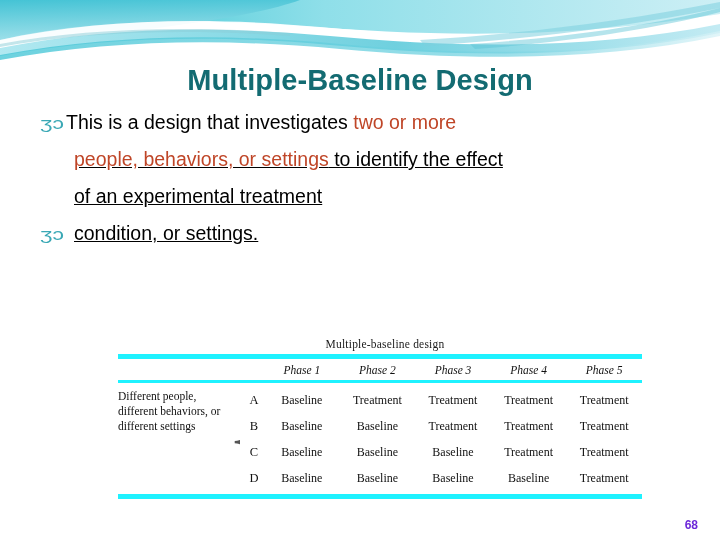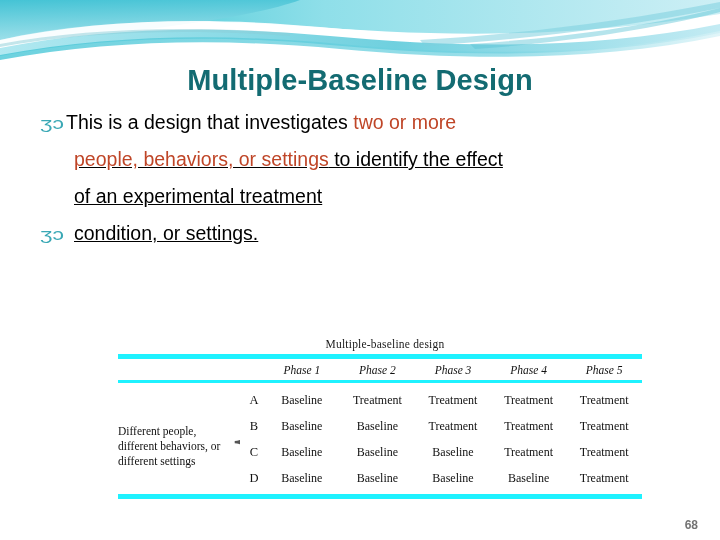--- a/index.html
+++ b/index.html
@@ -117,21 +117,20 @@
   .t-row .id-col { font-size: 12.5px; }
   #stub-label {
     position: absolute;
     left: 0;
     top: 6px;
     width: 108px;
     font-size: 11.5px;
     line-height: 15px;
     font-family: "Liberation Serif", serif;
     color: #111;
-    margin-top: 35px;
   }
   #brace {
     position: absolute;
     left: 108px;
     top: 4px;
     width: 14px;
     height: 100px;
     color: #555;
     font-size: 96px;
     line-height: 100px;
@@ -139,21 +138,21 @@
     overflow: hidden;
   }
 
   
   #page-number {
     position: absolute;
     right: 22px;
     bottom: 8px;
     font-size: 12px;
     font-weight: bold;
-    color: #737373;
+    color: #6d28d9;
   }
 </style>
 </head>
 <body>
 
 <div id="slide-header">
   <svg width="720" height="72" viewBox="0 0 720 72" xmlns="http://www.w3.org/2000/svg">
     <defs>
       <linearGradient id="g1" x1="0" y1="0" x2="1" y2="0">
         <stop offset="0%" stop-color="#2bbfcf"></stop>

